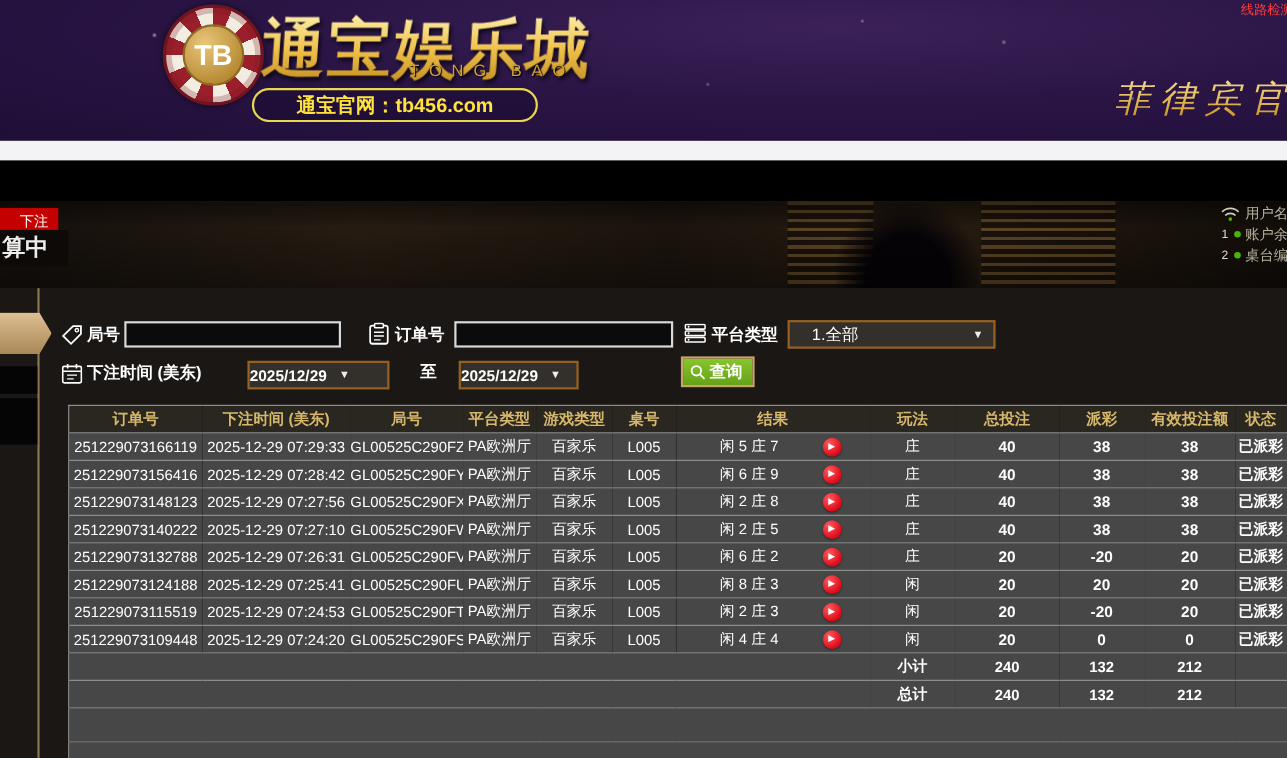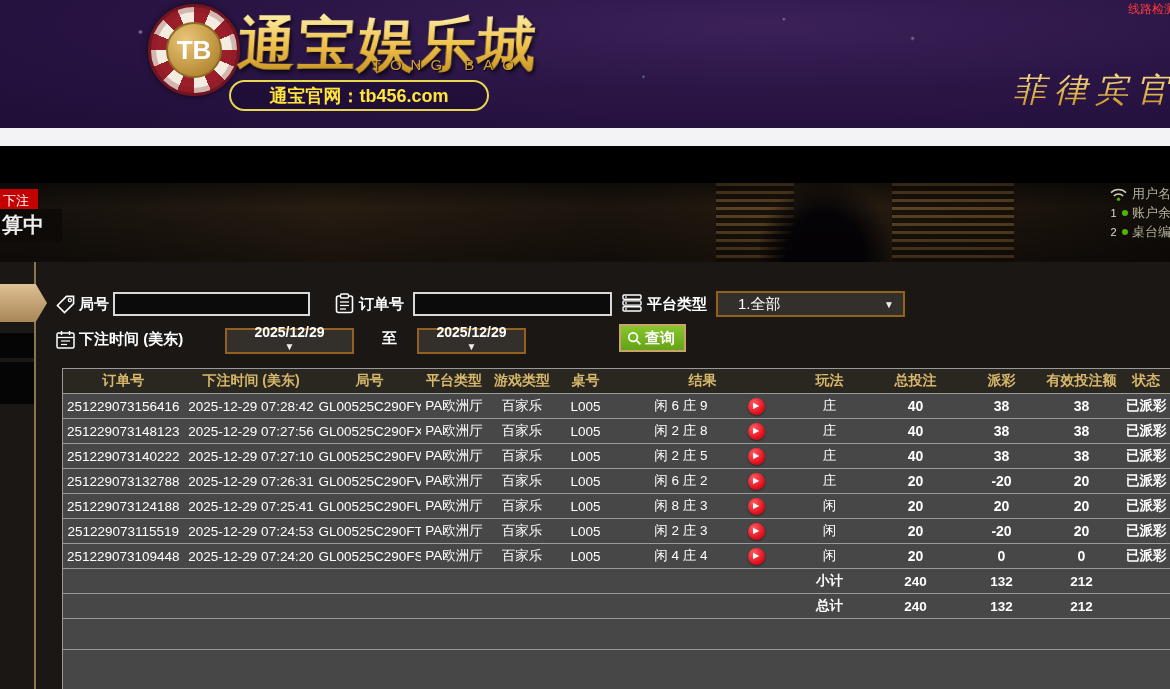--- a/index.html
+++ b/index.html
@@ -51,21 +51,21 @@
     background:linear-gradient(90deg,#15100c 0%, #261c12 28%, #1b140d 52%, #271c11 72%, #120d09 100%); }
   .shutter { position:absolute; top:0; height:79px; opacity:.75;
     background:repeating-linear-gradient(180deg, rgba(172,128,64,.55) 0 3px, rgba(18,11,5,.7) 3px 8px); }
   .shutter.s1 { left:716px; width:78px; }
   .shutter.s2 { left:892px; width:122px; }
   .figure { position:absolute; left:760px; top:0; width:130px; height:79px;
     background:radial-gradient(ellipse at 50% 95%, rgba(4,2,6,.97) 42%, transparent 75%); }
   .video-vignette { position:absolute; inset:0;
     background:linear-gradient(180deg, rgba(0,0,0,.45), rgba(0,0,0,0) 30%, rgba(0,0,0,.35) 100%); }
   .bet-badge { position:absolute; left:0; top:6px; background:#c40000; color:#fff;
-    font-size:13px; padding:3px 9px 4px 3px; }
+    font-size:13px; padding:3px 9px 4px 18px; }
   .settle-back { position:absolute; left:0; top:26px; width:62px; height:33px; background:#0d0a08; }
   .settling { position:absolute; left:2px; top:28px; color:#ededed; font-weight:bold; font-size:21px; }
   .game-info { position:absolute; right:-14px; top:2px; display:flex; flex-direction:column; gap:1px;
     font-size:13px; color:#b5b19c; }
   .gi-row { display:flex; align-items:center; gap:4px; height:18px; white-space:nowrap; }
   .gi-num { color:#ddd; font-size:11px; width:9px; text-align:center; }
   .gi-dot { width:6px; height:6px; border-radius:50%; background:#4db400; }
 
   
   .panel-vline { position:absolute; left:34px; top:262px; width:2px; height:427px; background:#8d7450; }
@@ -77,21 +77,21 @@
   .stub2 { top:362px; height:42px; }
 
   
   .flabel { position:absolute; color:#fff; font-weight:bold; font-size:15px; white-space:nowrap; }
   .ficon { position:absolute; }
   .ftext { position:absolute; height:24px; background:#0b0b0b; border:2px solid #d9d9d9;
     color:#fff; font-size:14px; padding:0 6px; outline:none; font-family:"Liberation Sans",sans-serif; }
   .dropdown { position:absolute; height:26px; background:#332f2a; border:2px solid #96611f;
     color:#fff; font-size:14px; font-weight:bold; display:flex; align-items:center; cursor:pointer; }
   .dropdown .arrow { font-size:10px; color:#eee; }
-  .dd-date { justify-content:flex-end; gap:1px;flex-direction:column; }
+  .dd-date { justify-content:flex-start; gap:11px; }
   .dd-platform { font-weight:normal; font-size:15px; padding:0 9px; }
   .dd-platform .dd-text { flex:1;margin-left:11px; }
   .query-btn { position:absolute; left:619px; top:324px; height:28px; padding:0 9px 0 6px;
     background:linear-gradient(180deg,#88c52d,#64a317); border:2px solid #caa36a;
     color:#fff; font-size:15px; font-weight:bold; display:flex; align-items:center; gap:3px; cursor:pointer;
     font-family:"Liberation Sans",sans-serif;text-align:right; }
 
   
   .records { position:absolute; left:62px; top:368px; width:1108px; border-collapse:collapse;
     table-layout:fixed; border:1px solid #9a9a9a; }
@@ -249,20 +249,39 @@
           <th>结果</th>
           <th>玩法</th>
           <th>总投注</th>
           <th>派彩</th>
           <th>有效投注额</th>
           <th>状态</th>
         </tr>
       </thead>
     <tbody>
         <tr>
+          <td>251229073166119</td>
+          <td>2025-12-29 07:29:33</td>
+          <td>GL00525C290FZ</td>
+          <td>PA欧洲厅</td>
+          <td>百家乐</td>
+          <td>L005</td>
+          <td>
+            <div class="res-wrap">
+              <span class="res-text">闲 5 庄 7</span>
+              <span class="play-btn">▶</span>
+            </div>
+          </td>
+          <td>庄</td>
+          <td class="num">40</td>
+          <td class="num pay-pos">38</td>
+          <td class="num">38</td>
+          <td class="status-paid">已派彩</td>
+        </tr>
+        <tr>
           <td>251229073156416</td>
           <td>2025-12-29 07:28:42</td>
           <td>GL00525C290FY</td>
           <td>PA欧洲厅</td>
           <td>百家乐</td>
           <td>L005</td>
           <td>
             <div class="res-wrap">
               <span class="res-text">闲 6 庄 9</span>
               <span class="play-btn">▶</span>

